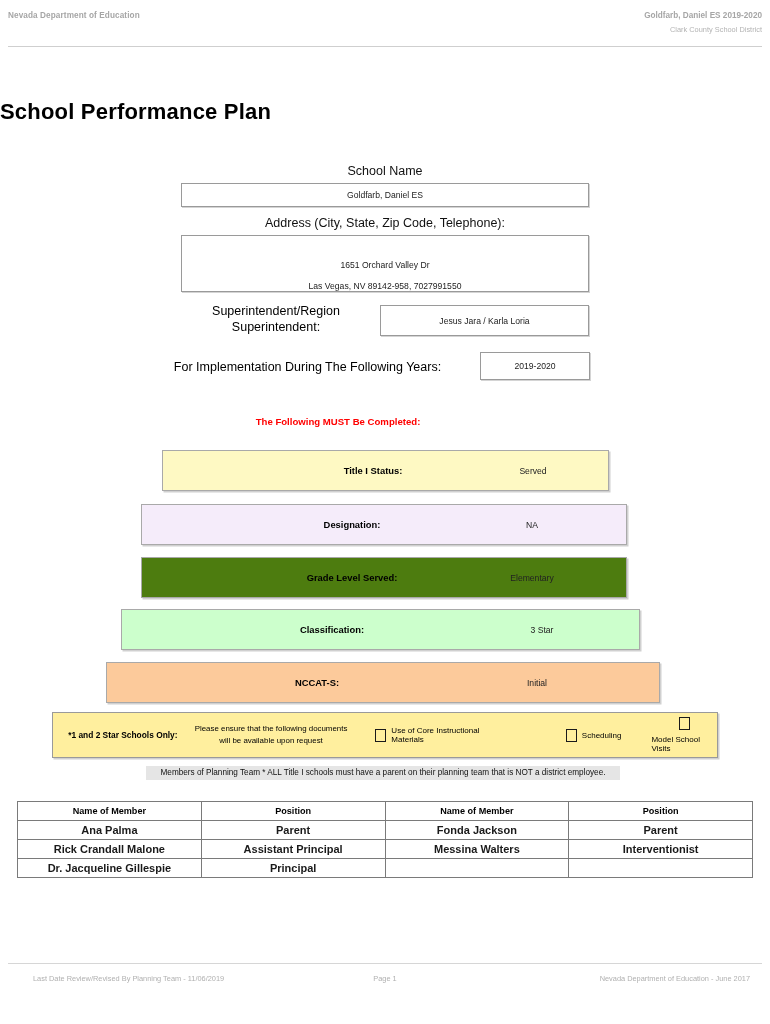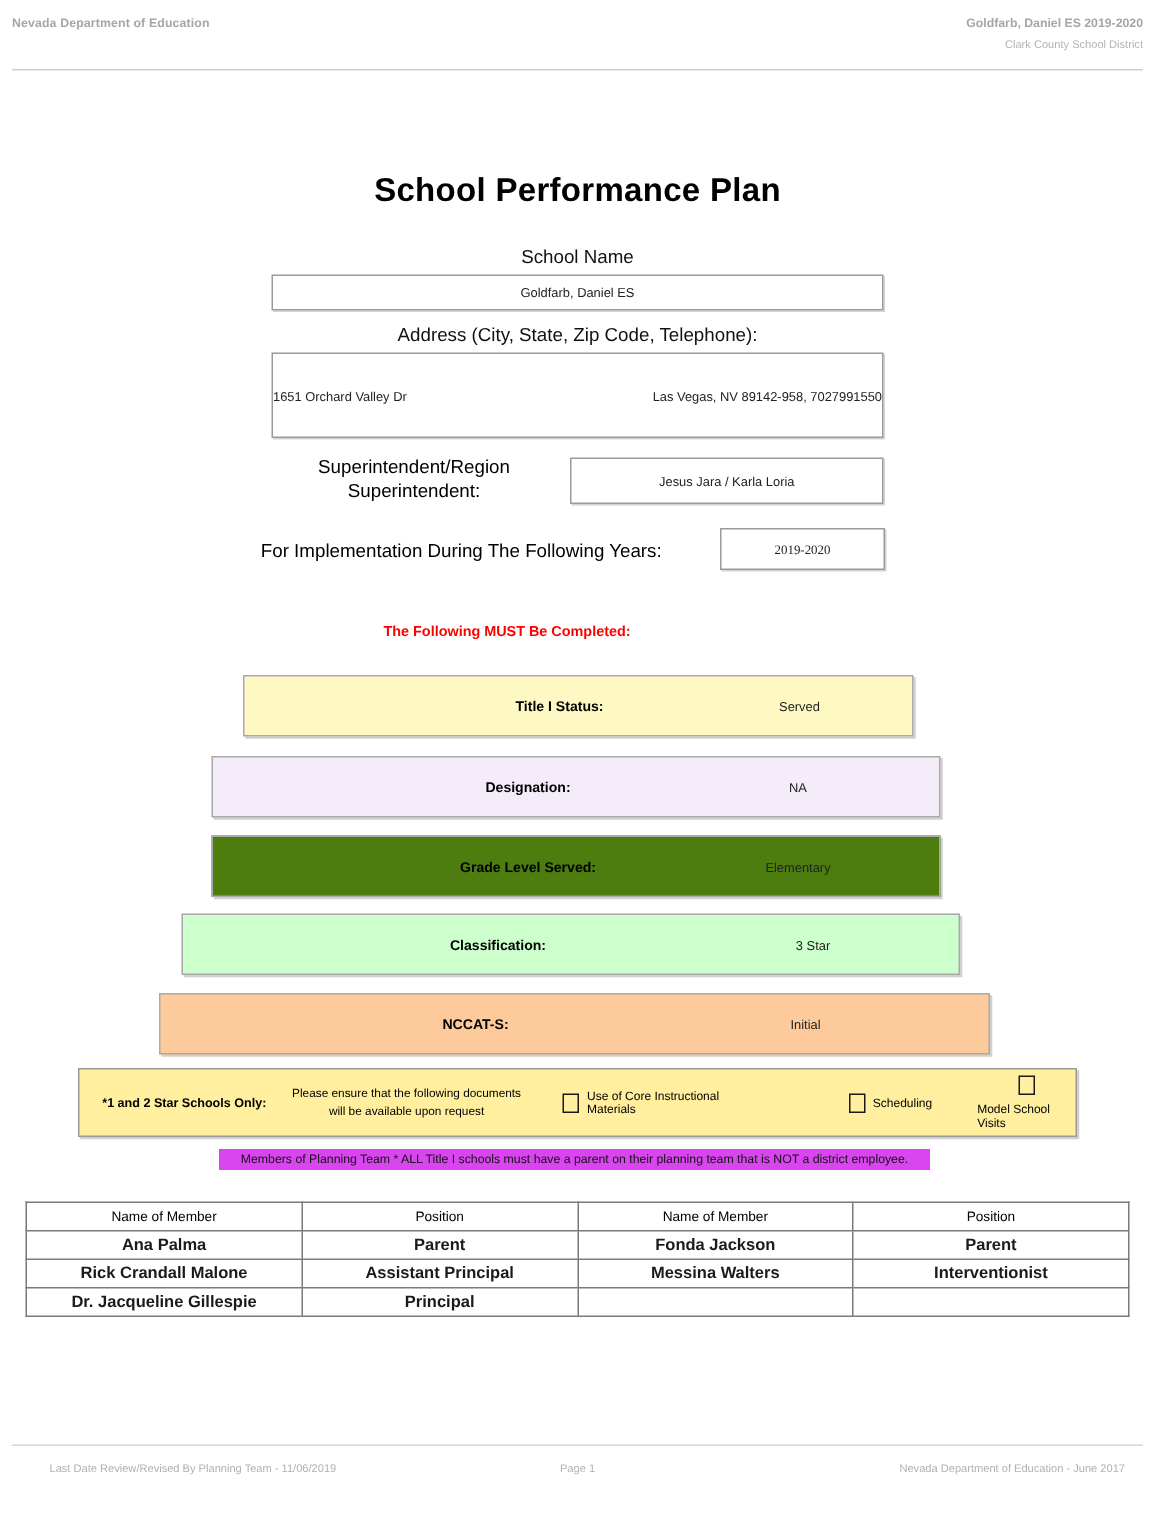--- a/index.html
+++ b/index.html
@@ -56,24 +56,24 @@
     left: 8px;
     top: 46px;
     width: 754px;
     height: 1px;
     background: #cfcfcf;
   }
 
   
   .doc-title {
     position: absolute;
-    top: 114px;
-    left: 0;
-    width: 770px;
-    text-align: center;
+    top: 99px;
+    left: 0;
+    width: 770px;
+    text-align: left;
     font-size: 22px;
     font-weight: bold;
     letter-spacing: .2px;
   }
 
   
   .field-label {
     text-align: center;
     font-size: 12.5px;
     color: #111;
@@ -110,23 +110,23 @@
     top: 216px;
     left: 0;
     width: 770px;
   }
   .box-address {
     left: 181px;
     top: 235px;
     width: 408px;
     height: 57px;
     display: flex;
-    flex-direction: row;
-    align-items: center;
-    justify-content: space-between;
+    flex-direction: column;
+    align-items: center;
+    justify-content: flex-end;
     gap: 11px;
   }
   .lbl-super {
     position: absolute;
     left: 181px;
     top: 304px;
     width: 190px;
     text-align: center;
     font-size: 12.5px;
     line-height: 1.25;
@@ -149,21 +149,20 @@
     font-size: 12.5px;
   }
   .box-impl {
     left: 480px;
     top: 352px;
     width: 110px;
     height: 28px;
     display: flex;
     align-items: center;
     justify-content: center;
-    font-family: Liberation Serif, serif;
   }
 
   
   .must-complete {
     position: absolute;
     top: 416px;
     left: 0;
     width: 676px;
     text-align: center;
     font-size: 9.6px;
@@ -235,21 +234,21 @@
   .cb2 { margin-left: 60px; }
   .cb3 { margin-left: 30px; flex-direction: column; }
 
   
   .plan-banner {
     position: absolute;
     left: 146px;
     top: 766px;
     width: 474px;
     height: 14px;
-    background: #d946ef;
+    background: #e5e5e5;
     font-size: 8.2px;
     line-height: 14px;
     text-align: center;
     color: #111;
     white-space: nowrap;
   }
 
   
   .members-table {
     position: absolute;
@@ -262,21 +261,21 @@
   .members-table th,
   .members-table td {
     border: 1px solid #7a7a7a;
     height: 18px;
     text-align: center;
     vertical-align: middle;
     padding: 0 2px;
   }
   .members-table th {
     font-size: 9.1px;
-    font-weight: normal;
+    font-weight: bold;
   }
   .members-table td {
     font-size: 11px;
     font-weight: bold;
     color: #1a1a1a;
   }
 
   
   .footer-rule {
     position: absolute;

